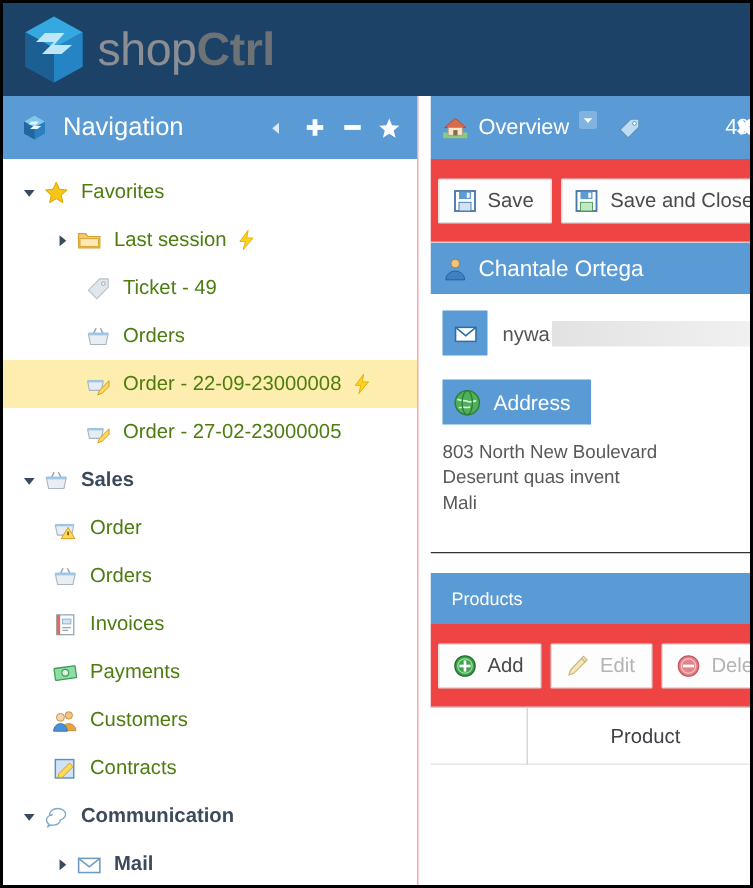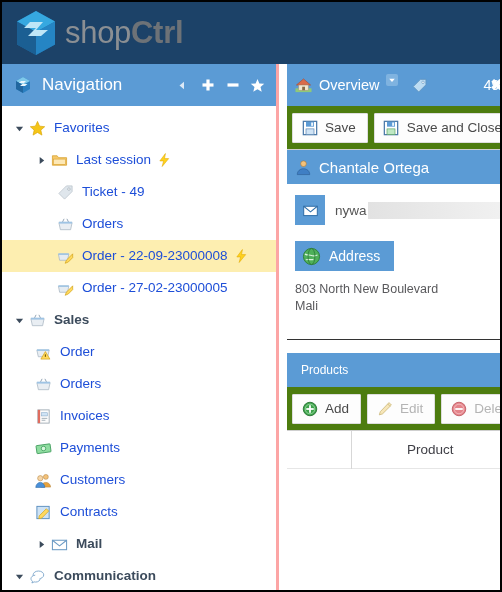--- a/index.html
+++ b/index.html
@@ -41,21 +41,21 @@
   }
   .brand-shop { color: #8b8f93; font-weight: 400; }
   .brand-ctrl { color: #6d7277; font-weight: 700; }
 
   
   .nav-panel {
     position: absolute;
     left: 0; top: 62px;
     width: 277px; height: 528px;
     background: #ffffff;
-    border-right: 3px solid #fca5a5;
+    border-right: 1px solid #fca5a5;
     overflow: hidden;
   }
   .nav-header {
     height: 42px;
     background: #5b9bd5;
     display: flex;
     align-items: center;
     padding: 0 10px 0 12px;
     color: #fff;
   }
@@ -77,21 +77,21 @@
     color: #ffffff;
   }
 
   .tree { padding-top: 6px; }
   .tree-row {
     height: 32px;
     display: flex;
     align-items: center;
     white-space: nowrap;
     font-size: 13.5px;
-    color: #1d4ed8;
+    color: #4d7c0f;
   }
   .tree-row.selected { background: #fdeeb0; }
   .tree-row.bold { color: #3c4b5c; font-weight: 700; }
   .twisty {
     width: 14px; height: 14px;
     flex: 0 0 14px;
     display: flex; align-items: center; justify-content: center;
     margin-right: 2px;
   }
   .tree-ico {
@@ -153,22 +153,22 @@
   .tab2 { margin-left: 13px; gap: 48px; }
   .tab-close {
     position: absolute;
     right: -3px; top: 12px;
     font-size: 15px;
     color: #ffffff;
     font-weight: 700;
   }
 
   .toolbar {
-    height: 44px;
-    background: #4d7c0f;
+    height: 56px;
+    background: #ef4444;
     display: flex;
     align-items: center;
     padding-left: 5px;
     border-bottom: 1px solid #cfcfcf;
   }
   .tb-btn {
     height: 30px;
     border: 1px solid #dedede;
     background: #fdfdfd;
     display: flex;
@@ -494,48 +494,48 @@
       <div class="tree-row ind-1">
         <span class="tree-ico">
           <svg viewBox="0 0 18 18" width="17" height="17">
               <rect x="2" y="2.5" width="13" height="13" fill="#cfe3f5" stroke="#5a8fc0" stroke-width="1"></rect>
               <path d="M4.5 12.5 L12 5 L14.5 7.5 L7 15 L4 15.5 Z" fill="#ffd95e" stroke="#cf9f14" stroke-width="0.7"></path>
             </svg>
         </span>
         <span class="tree-label">Contracts</span>
       </div>
 
+      <div class="tree-row ind-0 bold">
+        <span class="twisty">
+          <svg viewBox="0 0 10 10" width="9" height="9">
+              <polygon points="1,3 9,3 5,8" fill="#3c4b5c"></polygon>
+            </svg>
+        </span>
+        <span class="tree-ico">
+          <svg viewBox="0 0 18 18" width="17" height="17">
+              <path d="M10 3.2c3.2 0 5.6 1.8 5.6 4.1s-2.4 4.1-5.6 4.1c-0.7 0-1.3-0.1-1.9-0.2l-2.6 1.4 0.7-2c-1.1-0.8-1.8-1.9-1.8-3.3 0-2.3 2.4-4.1 5.6-4.1z" fill="#fff" stroke="#7fa8cc" stroke-width="1"></path>
+              <path d="M6.6 7.6c-2.6 0.2-4.5 1.8-4.5 3.7 0 1.1 0.6 2.1 1.6 2.8l-0.6 1.8 2.3-1.2c0.5 0.1 1 0.2 1.6 0.2 2.7 0 4.8-1.6 4.8-3.6" fill="#fff" stroke="#7fa8cc" stroke-width="1"></path>
+            </svg>
+        </span>
+        <span class="tree-label">Communication</span>
+      </div>
+
       <div class="tree-row ind-1 bold">
         <span class="twisty">
           <svg viewBox="0 0 10 10" width="9" height="9">
               <polygon points="3,1 3,9 8,5" fill="#3c4b5c"></polygon>
             </svg>
         </span>
         <span class="tree-ico">
           <svg viewBox="0 0 18 18" width="17" height="17">
               <rect x="1.5" y="4.5" width="15" height="10" fill="#fff" stroke="#6b9ac4" stroke-width="1.1"></rect>
               <path d="M1.5 4.5 L9 10.5 L16.5 4.5" fill="none" stroke="#6b9ac4" stroke-width="1.1"></path>
             </svg>
         </span>
         <span class="tree-label">Mail</span>
-      </div>
-
-      <div class="tree-row ind-0 bold">
-        <span class="twisty">
-          <svg viewBox="0 0 10 10" width="9" height="9">
-              <polygon points="1,3 9,3 5,8" fill="#3c4b5c"></polygon>
-            </svg>
-        </span>
-        <span class="tree-ico">
-          <svg viewBox="0 0 18 18" width="17" height="17">
-              <path d="M10 3.2c3.2 0 5.6 1.8 5.6 4.1s-2.4 4.1-5.6 4.1c-0.7 0-1.3-0.1-1.9-0.2l-2.6 1.4 0.7-2c-1.1-0.8-1.8-1.9-1.8-3.3 0-2.3 2.4-4.1 5.6-4.1z" fill="#fff" stroke="#7fa8cc" stroke-width="1"></path>
-              <path d="M6.6 7.6c-2.6 0.2-4.5 1.8-4.5 3.7 0 1.1 0.6 2.1 1.6 2.8l-0.6 1.8 2.3-1.2c0.5 0.1 1 0.2 1.6 0.2 2.7 0 4.8-1.6 4.8-3.6" fill="#fff" stroke="#7fa8cc" stroke-width="1"></path>
-            </svg>
-        </span>
-        <span class="tree-label">Communication</span>
       </div>
 
     </div>
   </div>
 
   <div class="right-panel">
 
     <div class="tabbar">
       <div class="tab">
         <span class="tab-ico">
@@ -626,20 +626,21 @@
               <path d="M3 7.5c3 1.5 5 0.5 7 1.5s3.5 0.5 6.3 -0.5" fill="none" stroke="#d9f2db" stroke-width="1.2"></path>
               <path d="M4 13.5c3-1 5.5 0.5 8 -0.5" fill="none" stroke="#d9f2db" stroke-width="1.2"></path>
               <ellipse cx="10" cy="10" rx="3.6" ry="8.5" fill="none" stroke="#2e7d39" stroke-width="0.9"></ellipse>
             </svg>
         </span>
         <span>Address</span>
       </div>
 
       <div class="addr-lines">
         <div>803 North New Boulevard</div>
+        <div>Deserunt quas invent</div>
         <div>Mali</div>
       </div>
     </div>
 
     <div class="divider"></div>
     <div class="spacer-grey"></div>
 
     <div class="section-head plain">
       <span>Products</span>
     </div>

